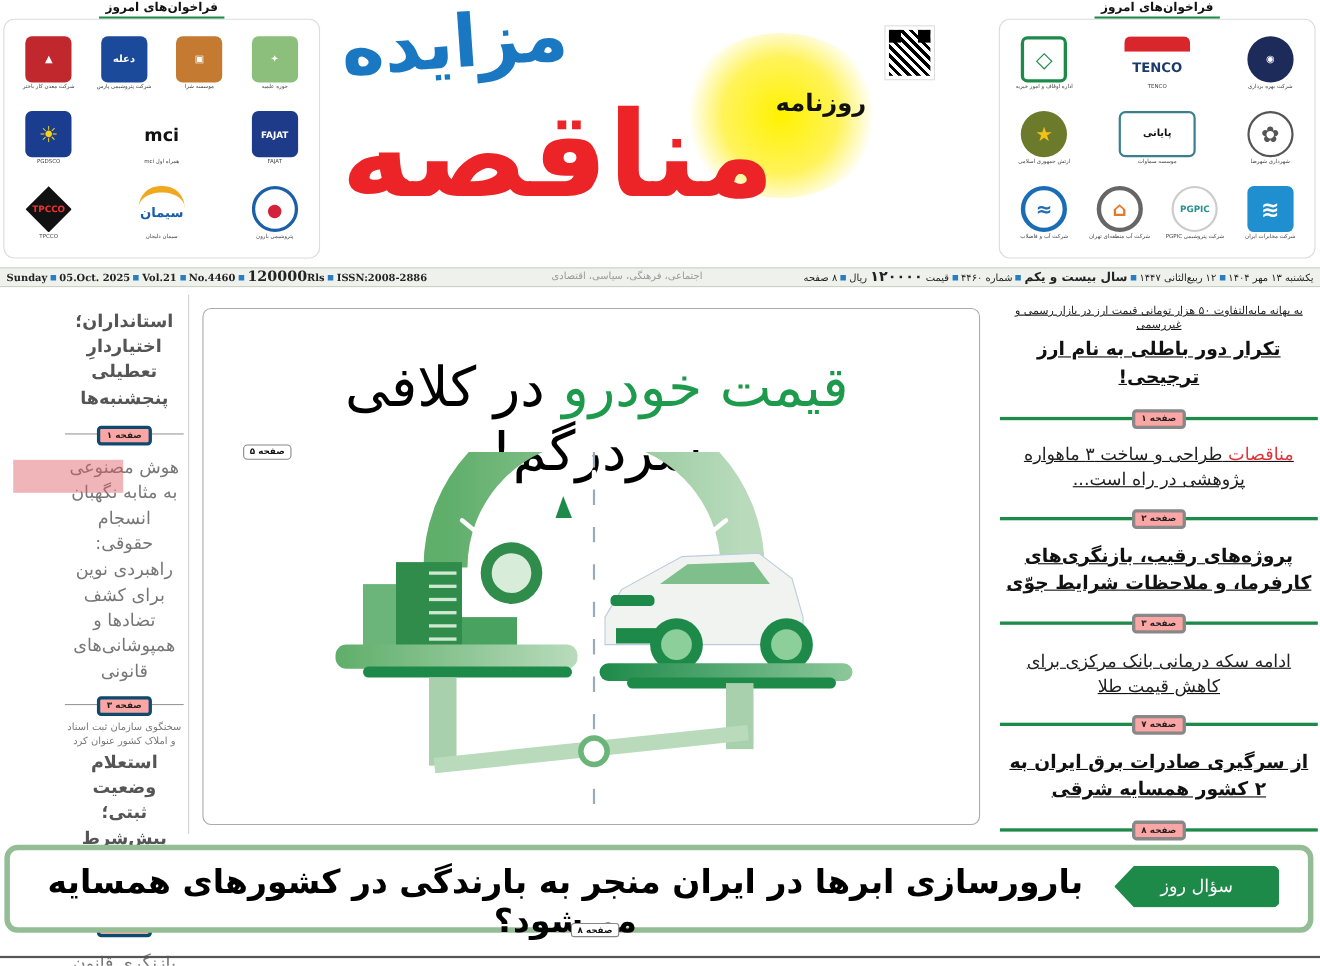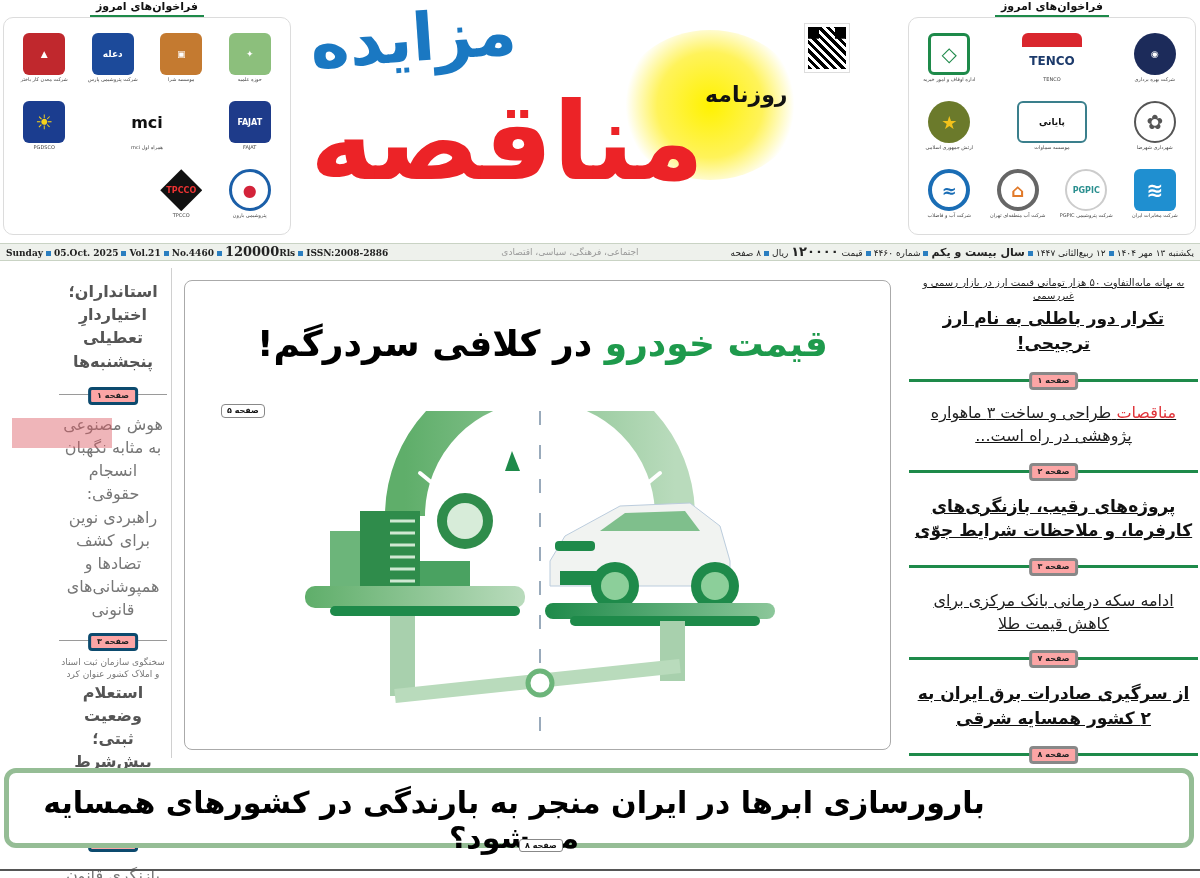--- a/index.html
+++ b/index.html
@@ -56,21 +56,21 @@
   .sep { position: relative; height: 14px; margin: 6px 0; }
   .sep::before { content: ""; position: absolute; left: 4px; right: 4px; top: 7px; height: 1px; background: #9a9a9a; }
   .col-right .sep::before { height: 3px; top: 6px; background: #1e8a4a; left: 2px; right: 2px; }
   .page-tag { position: absolute; left: 50%; top: 0; transform: translateX(-50%); background: #fca5a5; border: 3px solid #0c4a6e; border-radius: 4px; font-size: 8px; font-weight: bold; padding: 0 6px; line-height: 12px; color: #222; white-space: nowrap; }
   .col-right .page-tag { border-color: #888; top: -1px; }
 
   .watermark { position: absolute; left: 0; top: 150px; width: 100px; height: 30px; background: rgba(220,90,100,0.45); }
 
   
   .feature { position: absolute; left: 184px; top: 280px; width: 707px; height: 470px; border: 1.5px solid #aaa; border-radius: 8px; background: #fff; }
-  .feature-title { position: absolute; left: 30px; right: 20px; top: 42px; text-align: center; font-weight: bold; font-size: 36px; direction: rtl; color: #000; letter-spacing: -1px; }
+  .feature-title { position: absolute; left: 30px; right: 20px; top: 42px; text-align: center; font-weight: normal; font-size: 50px; direction: rtl; color: #000; letter-spacing: -1px; }
   .feature-title .green { color: #1e9a4c; }
   .feature-tag { position: absolute; left: 36px; top: 123px; border: 1px solid #888; border-radius: 4px; font-size: 8px; font-weight: bold; padding: 0 5px; line-height: 12px; direction: rtl; }
   .illus { position: absolute; left: 105px; top: 130px; width: 500px; height: 330px; }
 
   
   .question { position: absolute; left: 4px; top: 768px; width: 1190px; height: 80px; border: 5px solid #95bd95; border-radius: 12px; background: #fff; }
   .q-label { position: absolute; right: 26px; top: 14px; width: 150px; height: 38px; background: #1e8a4a; color: #fff; font-size: 16px; direction: rtl; text-align: center; line-height: 38px; clip-path: polygon(12% 0, 100% 0, 100% 100%, 12% 100%, 0 50%); border-radius: 6px; }
   .q-text { position: absolute; left: 30px; right: 200px; top: 12px; text-align: center; font-weight: bold; font-size: 30px; direction: rtl; color: #000; letter-spacing: -1px; }
   .q-tag { position: absolute; left: 510px; top: 66px; border: 1px solid #888; border-radius: 3px; background: #fff; font-size: 8px; font-weight: bold; padding: 0 5px; line-height: 11px; direction: rtl; }
   .bottom-rule { position: absolute; left: 0; top: 869px; width: 1200px; height: 2px; background: #555; }
@@ -107,20 +107,24 @@
         <div class="cap">همراه اول mci</div>
       </div>
     <div class="logo">
         <div class="mark" style="background:#1b3d8f;color:#f7d21b;font-size:20px">☀</div>
         <div class="cap">PGDSCO</div>
       </div>
 
     <div class="logo">
         <div class="mark" style="background:#fff;color:#d3233a;border:3px solid #1b5fa8;border-radius:50%;font-size:16px">●</div>
         <div class="cap">پتروشیمی بارون</div>
+      </div>
+    <div class="logo span2">
+        <div class="mark" style="background:#fff;color:#1b5fa8;border-top:6px solid #f0a81e;border-radius:20px 20px 4px 4px;font-size:12px">سیمان</div>
+        <div class="cap">سیمان دلیجان</div>
       </div>
     <div class="logo">
         <div class="mark" style="background:#111;color:#e33;font-size:8px;clip-path:polygon(50% 0,100% 50%,50% 100%,0 50%)">TPCCO</div>
         <div class="cap">TPCCO</div>
       </div>
   </div>
 </div>
 
 <div class="masthead">
   <div class="glow"></div>
@@ -314,16 +318,17 @@
     </div>
   <div class="story" style="margin-top:16px">
     <div class="headline">از سرگیری صادرات برق ایران به ۲ کشور همسایه شرقی</div>
   </div>
   <div class="sep" style="margin-top:16px">
       <span class="page-tag">صفحه ۸</span>
     </div>
 </div>
 
 <div class="question">
+  <div class="q-label">سؤال روز</div>
   <div class="q-text">بارورسازی ابرها در ایران منجر به بارندگی در کشورهای همسایه می‌شود؟</div>
   <div class="q-tag">صفحه ۸</div>
 </div>
 <div class="bottom-rule"></div>
 
 </body></html>

